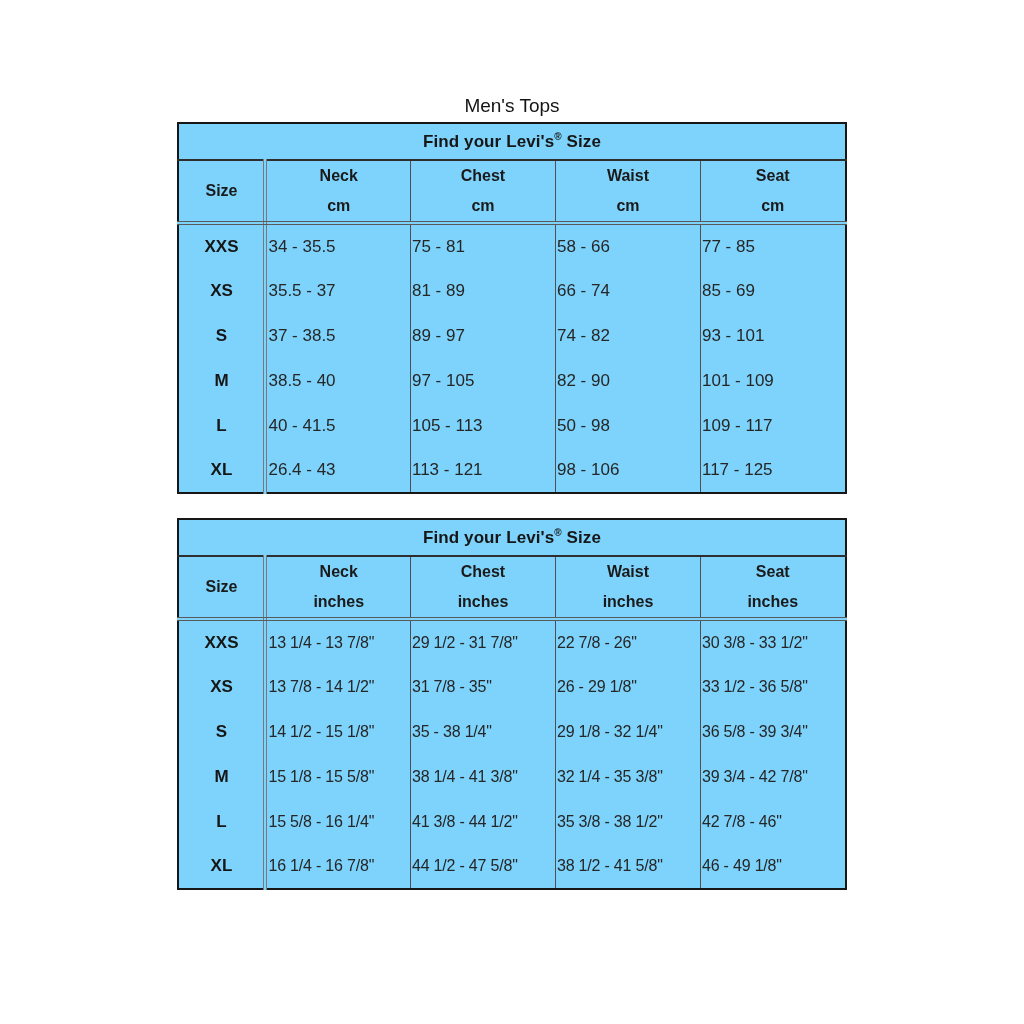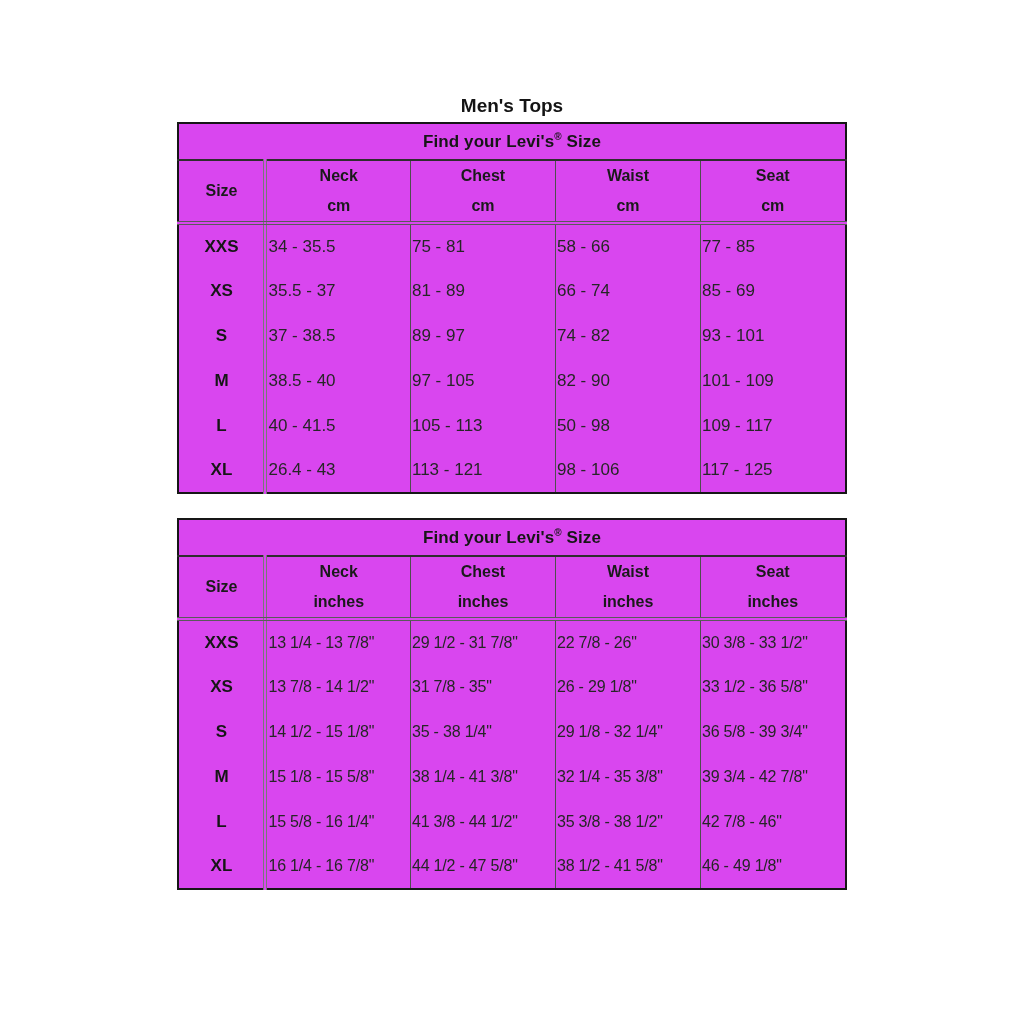--- a/index.html
+++ b/index.html
@@ -7,27 +7,27 @@
     width: 1024px; height: 1024px;
     background: #ffffff;
     font-family: "Liberation Sans", "DejaVu Sans", sans-serif;
     color: #1e1e1e;
   }
   .sheet { padding-top: 95px; }
 
   .page-title {
     width: 667px; margin: 0 auto 5px auto;
     text-align: center;
-    font-size: 19px; font-weight: bold; color: #141414;
+    font-size: 19px; font-weight: normal; color: #141414;
   }
 
   table.size-table {
     width: 667px; margin: 0 auto;
     border-collapse: collapse; table-layout: fixed;
-    background: #d946ef;
+    background: #7dd3fc;
     border: 2px solid #161616;
   }
   table.size-table.inches { margin-top: 24px; }
 
   col.c-size { width: 87px; }
   col.c-meas { width: 145px; }
 
   tr.band th {
     height: 33px;
     font-size: 17px; font-weight: bold; color: #161616;

